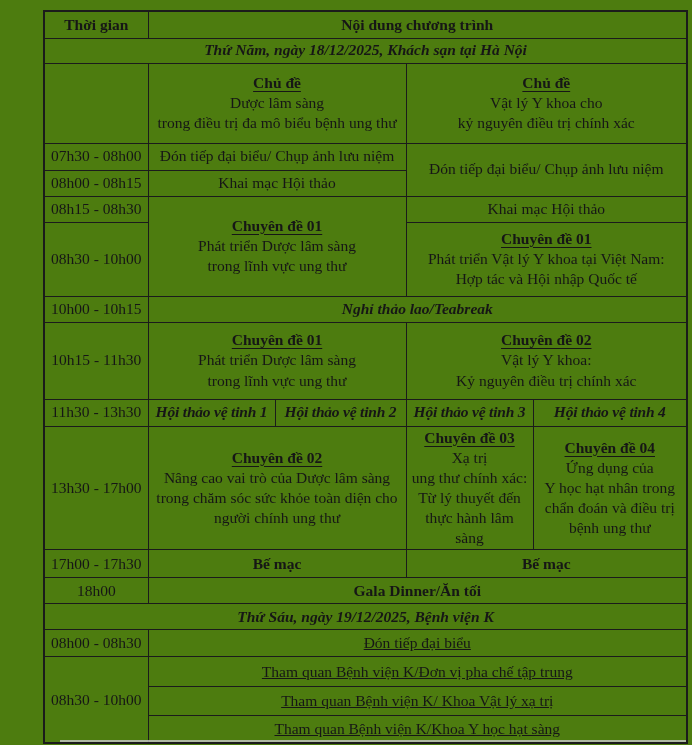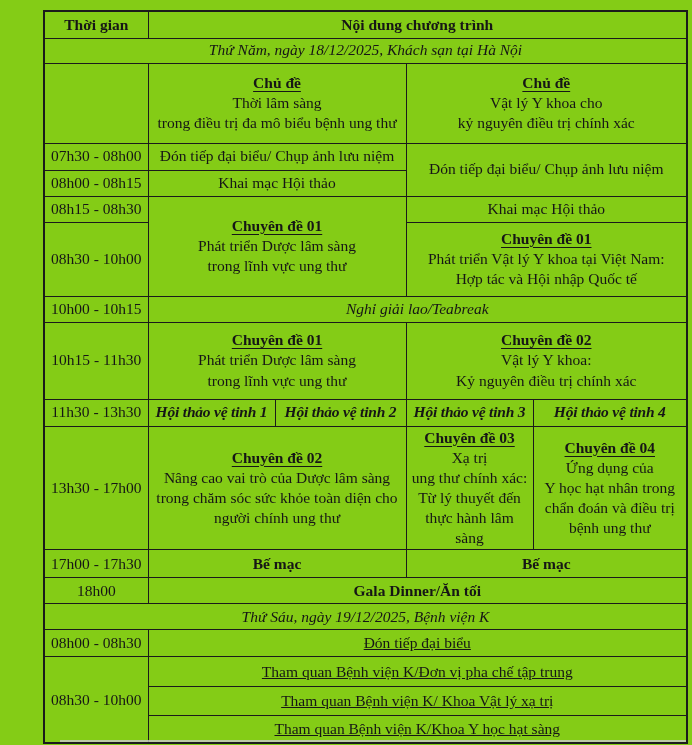--- a/index.html
+++ b/index.html
@@ -4,21 +4,21 @@
 <style>
   html, body {
     margin: 0;
     padding: 0;
     background: #ffffff;
   }
   .page {
     position: relative;
     width: 692px;
     height: 745px;
-    background: #84cc16;
+    background: #4d7c0f;
     font-family: "Liberation Serif", "DejaVu Serif", serif;
     color: #161616;
     overflow: hidden;
   }
   table.program {
     position: absolute;
     left: 43px;
     top: 10px;
     width: 643px;
     border-collapse: collapse;
@@ -29,21 +29,21 @@
     border: 1px solid #1b1b1b;
     text-align: center;
     vertical-align: middle;
     padding: 1px 3px;
     font-size: 15.5px;
     line-height: 1.3;
     overflow: hidden;
   }
   td.t { font-size: 15px; padding: 1px 2px; white-space: nowrap; }
   .b  { font-weight: bold; }
-  .bi { font-weight: normal; font-style: italic; }
+  .bi { font-weight: bold; font-style: italic; }
   .hd {
     font-weight: bold;
     text-decoration: underline;
     text-underline-offset: 3px;
   }
   td.blk  { line-height: 1.62; }
   td.blk3 { line-height: 1.7; margin-top: 35px; }
   td.tight {
     line-height: 1.55;
     font-size: 14.5px;
@@ -93,21 +93,21 @@
     </tr>
 
     <tr style="height:25px">
       <td class="bi" colspan="5">Thứ Năm, ngày 18/12/2025, Khách sạn tại Hà Nội</td>
     </tr>
 
     <tr style="height:80px">
       <td class="t"></td>
       <td class="blk3" colspan="2">
         <div class="hd">Chủ đề</div>
-        <div>Thời lâm sàng</div>
+        <div>Dược lâm sàng</div>
         <div>trong điều trị đa mô biểu bệnh ung thư</div>
       </td>
       <td class="blk3" colspan="2">
         <div class="hd">Chủ đề</div>
         <div>Vật lý Y khoa cho</div>
         <div>kỷ nguyên điều trị chính xác</div>
       </td>
     </tr>
 
     <tr style="height:27px">
@@ -135,21 +135,21 @@
       <td class="t">08h30 - 10h00</td>
       <td class="blk" colspan="2">
         <div class="hd">Chuyên đề 01</div>
         <div>Phát triển Vật lý Y khoa tại Việt Nam:</div>
         <div>Hợp tác và Hội nhập Quốc tế</div>
       </td>
     </tr>
 
     <tr style="height:26px">
       <td class="t">10h00 - 10h15</td>
-      <td class="bi" colspan="4">Nghỉ giải lao/Teabreak</td>
+      <td class="bi" colspan="4">Nghỉ thảo lao/Teabreak</td>
     </tr>
 
     <tr style="height:77px">
       <td class="t">10h15 - 11h30</td>
       <td class="blk" colspan="2">
         <div class="hd">Chuyên đề 01</div>
         <div>Phát triển Dược lâm sàng</div>
         <div>trong lĩnh vực ung thư</div>
       </td>
       <td class="blk" colspan="2">

